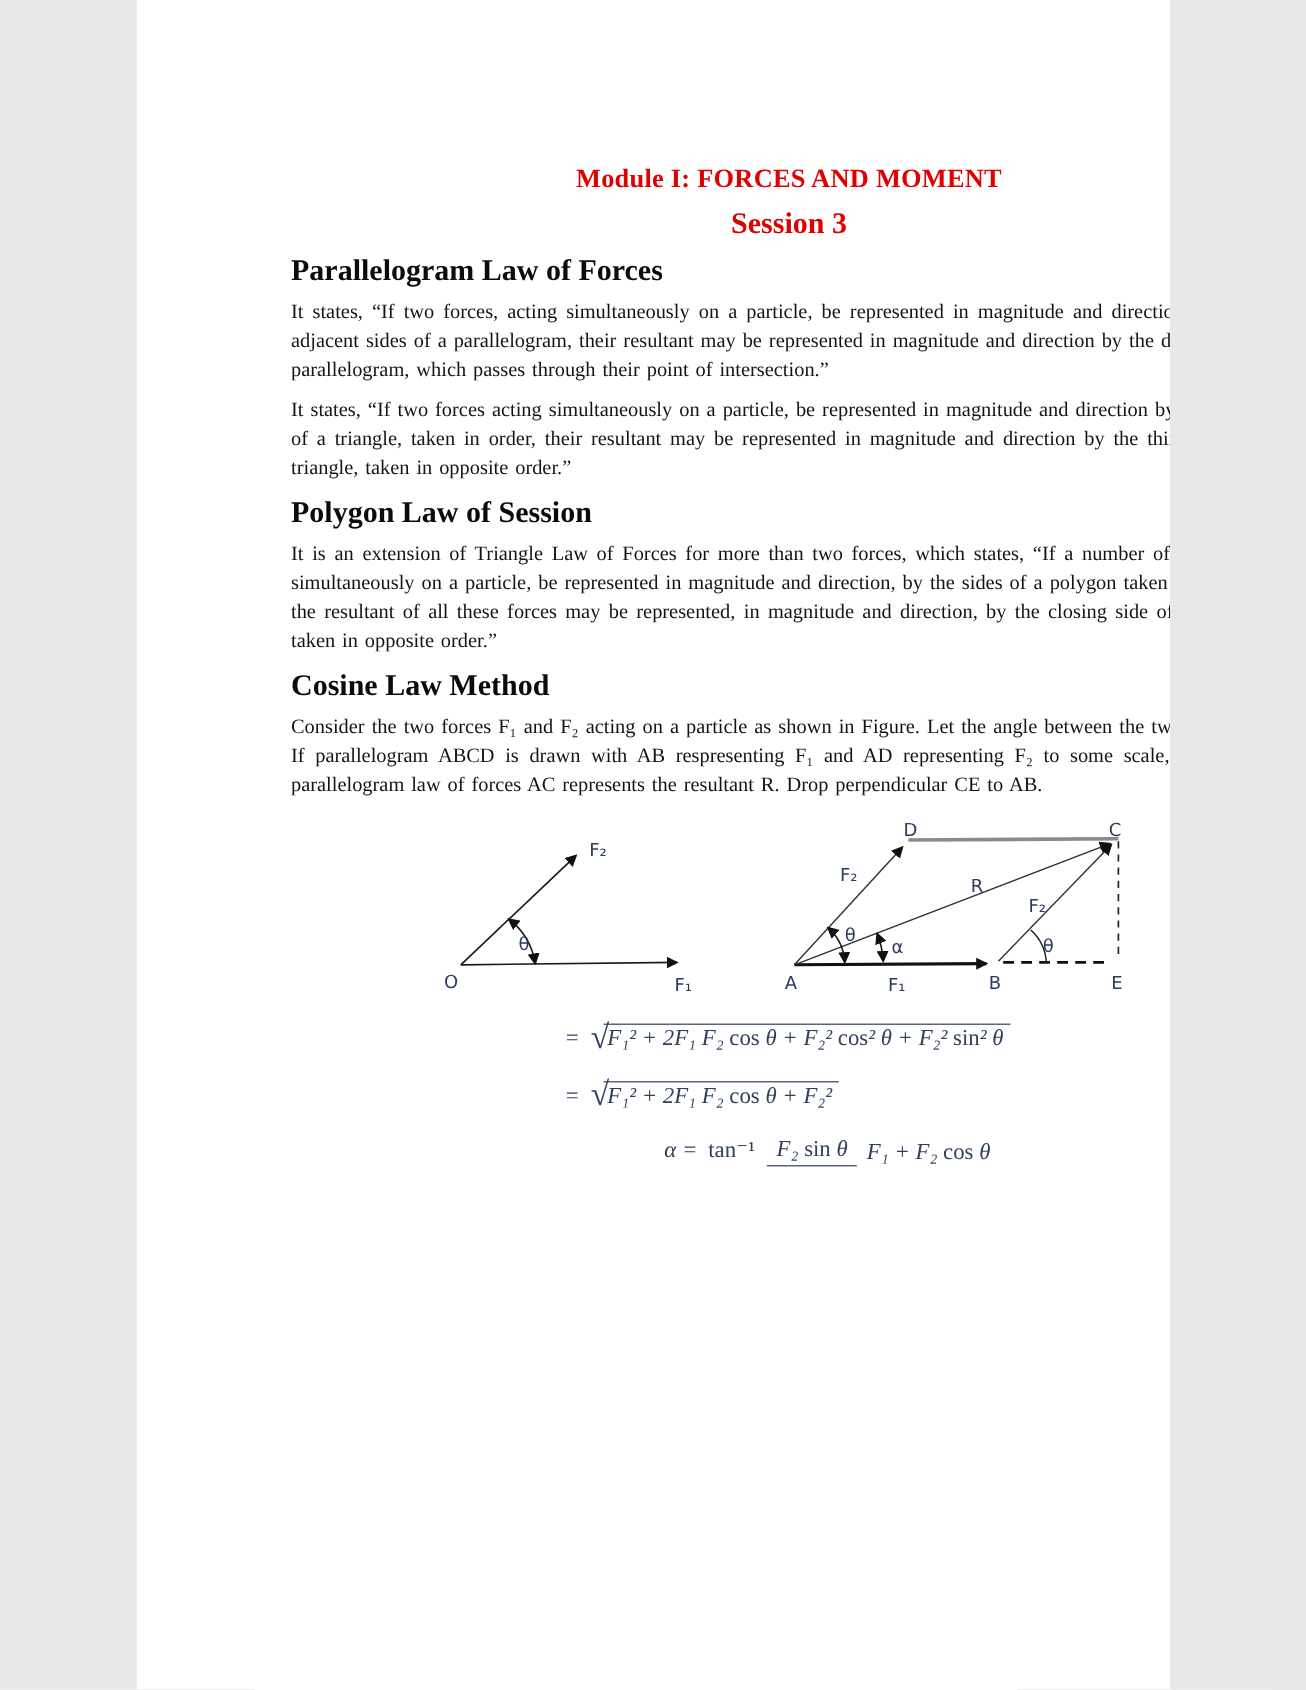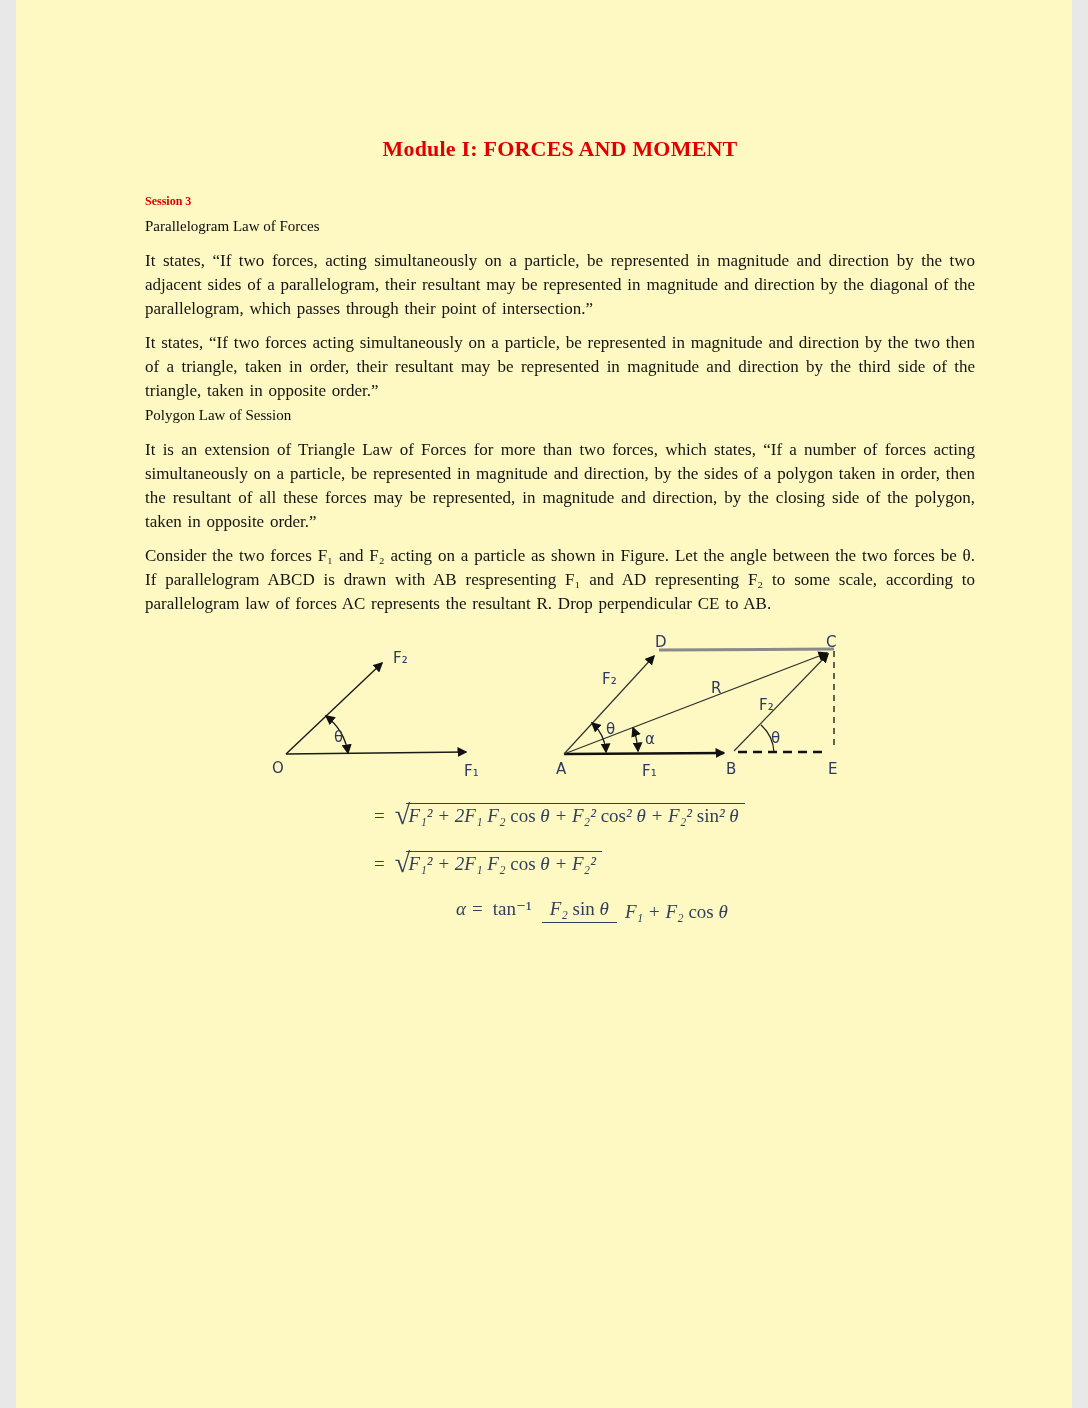--- a/index.html
+++ b/index.html
@@ -1,45 +1,46 @@
 <!DOCTYPE html>
 <html><head>
 <meta charset="utf-8">
 <style>
   html,body{margin:0;padding:0;background:#e8e8e8;}
   .page{
     position:relative;
-    width:1056px;height:1408px;
-    background:#fef9c3;
+    width:861px;height:1408px;
+    background:#ffffff;
     margin:0 auto;
     overflow:hidden;
     font-family:"Liberation Serif","DejaVu Serif",serif;
     color:#111111;
   }
   .content{
     position:absolute;left:129px;top:0;width:830px;
     padding-top:135px;
   }
   .doc-title{
     text-align:center;
     font-weight:bold;
     font-size:22px;line-height:28px;
     color:#e10000;
     letter-spacing:0.2px;
   }
   .doc-session{
-    text-align:left;
+    text-align:center;
     font-weight:bold;
-    font-size:12px;line-height:26px;
+    font-size:25px;line-height:26px;
     color:#e10000;
-    margin-top:25px;
+    margin-top:11px;
   }
   .sec-heading{
-    font-weight:normal;
-    font-size:15px;line-height:25px;
+    font-weight:bold;
+    font-size:25px;line-height:25px;
+    margin-top:13px;
     color:#0b0b0b;
   }
   .sec-body{
     font-size:17px;line-height:24px;
     text-align:justify;
     margin-top:10px;
     color:#141414;
     word-spacing:1.5px;
   }
   .figure-wrap{
@@ -101,20 +102,21 @@
     <div class="doc-session">Session 3</div>
 
     <div class="sec-heading">Parallelogram Law of Forces</div>
     <div class="sec-body">It states, “If two forces, acting simultaneously on a particle, be represented in magnitude and direction by the two adjacent sides of a parallelogram, their resultant may be represented in magnitude and direction by the diagonal of the parallelogram, which passes through their point of intersection.”</div>
 
     <div class="sec-body">It states, “If two forces acting simultaneously on a particle, be represented in magnitude and direction by the two then of a triangle, taken in order, their resultant may be represented in magnitude and direction by the third side of the triangle, taken in opposite order.”</div>
 
     <div class="sec-heading">Polygon Law of Session</div>
     <div class="sec-body">It is an extension of Triangle Law of Forces for more than two forces, which states, “If a number of forces acting simultaneously on a particle, be represented in magnitude and direction, by the sides of a polygon taken in order, then the resultant of all these forces may be represented, in magnitude and direction, by the closing side of the polygon, taken in opposite order.”</div>
 
+    <div class="sec-heading">Cosine Law Method</div>
     <div class="sec-body">Consider the two forces F₁ and F₂ acting on a particle as shown in Figure. Let the angle between the two forces be θ. If parallelogram ABCD is drawn with AB respresenting F₁ and AD representing F₂ to some scale, according to parallelogram law of forces AC represents the resultant R. Drop perpendicular CE to AB.</div>
 
     <div class="figure-wrap">
       <svg width="660" height="160" viewBox="240 765 660 160">
         <defs>
           <marker id="ah" markerUnits="userSpaceOnUse" markerWidth="10" markerHeight="10" viewBox="0 0 10 10" refX="8.5" refY="5" orient="auto-start-reverse">
             <path d="M0 0 L10 5 L0 10 z" fill="#111"></path>
           </marker>
         </defs>
 

